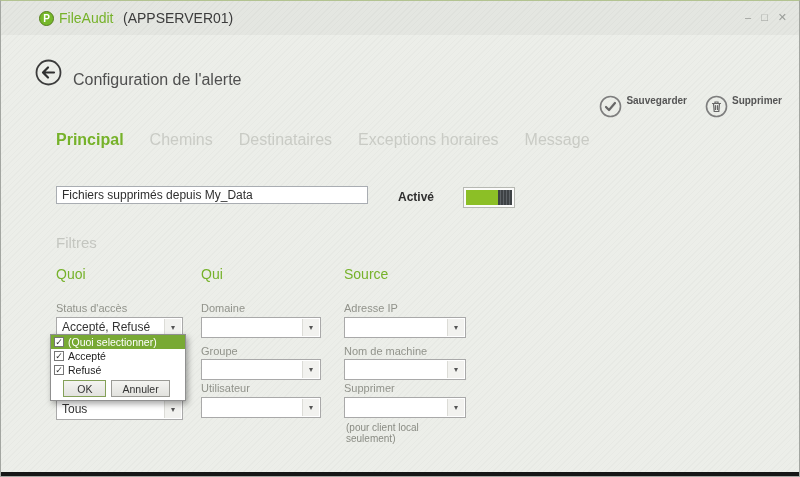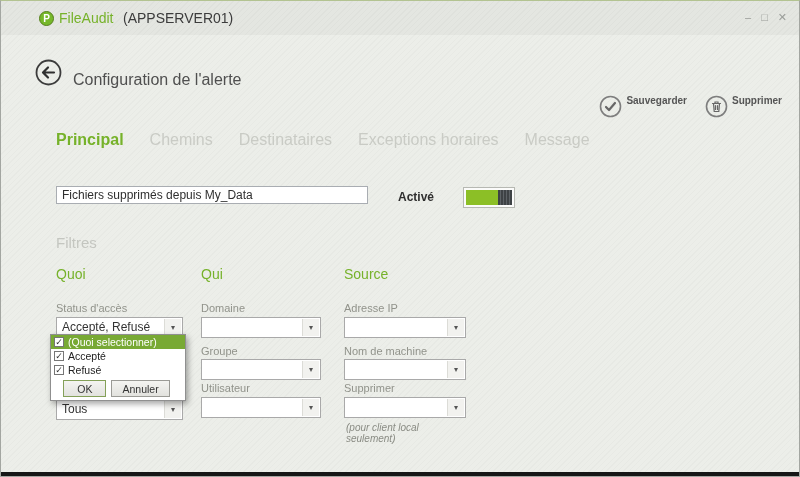--- a/index.html
+++ b/index.html
@@ -50,21 +50,21 @@
   .col-qui{left:200px;width:120px;}
   .col-source{left:343px;width:122px;}
   .col-header{position:absolute;top:0;left:0;font-size:14px;color:#76b22a;}
   .fld-label{position:absolute;left:0;}
   .combo{position:absolute;left:0;right:0;height:21px;box-sizing:border-box;background:#fff;
     border:1px solid #a9a9a9;font-size:12px;color:#333;line-height:19px;padding-left:5px;cursor:pointer;}
   .combo-arrow{position:absolute;right:1px;top:1px;bottom:1px;width:16px;background:#f2f2ef;
     border-left:1px solid #dcdcd7;display:flex;align-items:center;justify-content:center;
     font-size:8px;color:#555;line-height:8px;}
   .t36{top:36px}.t51{top:51px}.t79{top:79px}.t93{top:93px}.t116{top:116px}.t118{top:118px}.t131{top:131px}.t133{top:133px}
-  .note{position:absolute;top:156px;left:2px;font-size:10px;font-style:italic;color:#8a8c84;}
+  .note{position:absolute;top:156px;left:2px;font-size:10px;color:#8a8c84;}
   
   .popup{position:absolute;left:49px;top:333px;width:134px;background:#fff;border:1px solid #8f8f8f;
     box-shadow:2px 3px 6px rgba(0,0,0,0.35);z-index:30;padding-bottom:3px;}
   .popup-row{height:14px;display:flex;align-items:center;gap:4px;padding-left:3px;font-size:10.5px;color:#222;cursor:pointer;}
   .popup-row.selected{background:#78a934;color:#fff;}
   .cb{width:10px;height:10px;box-sizing:border-box;background:#fff;border:1px solid #767676;
     font-size:9px;line-height:8px;color:#333;display:flex;align-items:center;justify-content:center;flex:none;}
   .popup-btns{display:flex;justify-content:center;gap:5px;margin:3px 3px 0 0;}
   .popup-btn{height:17px;box-sizing:border-box;font-size:10.5px;color:#333;cursor:pointer;
     background:linear-gradient(#f4f4f1,#e2e2de);border:1px solid #9b9b96;padding:0 10px;

